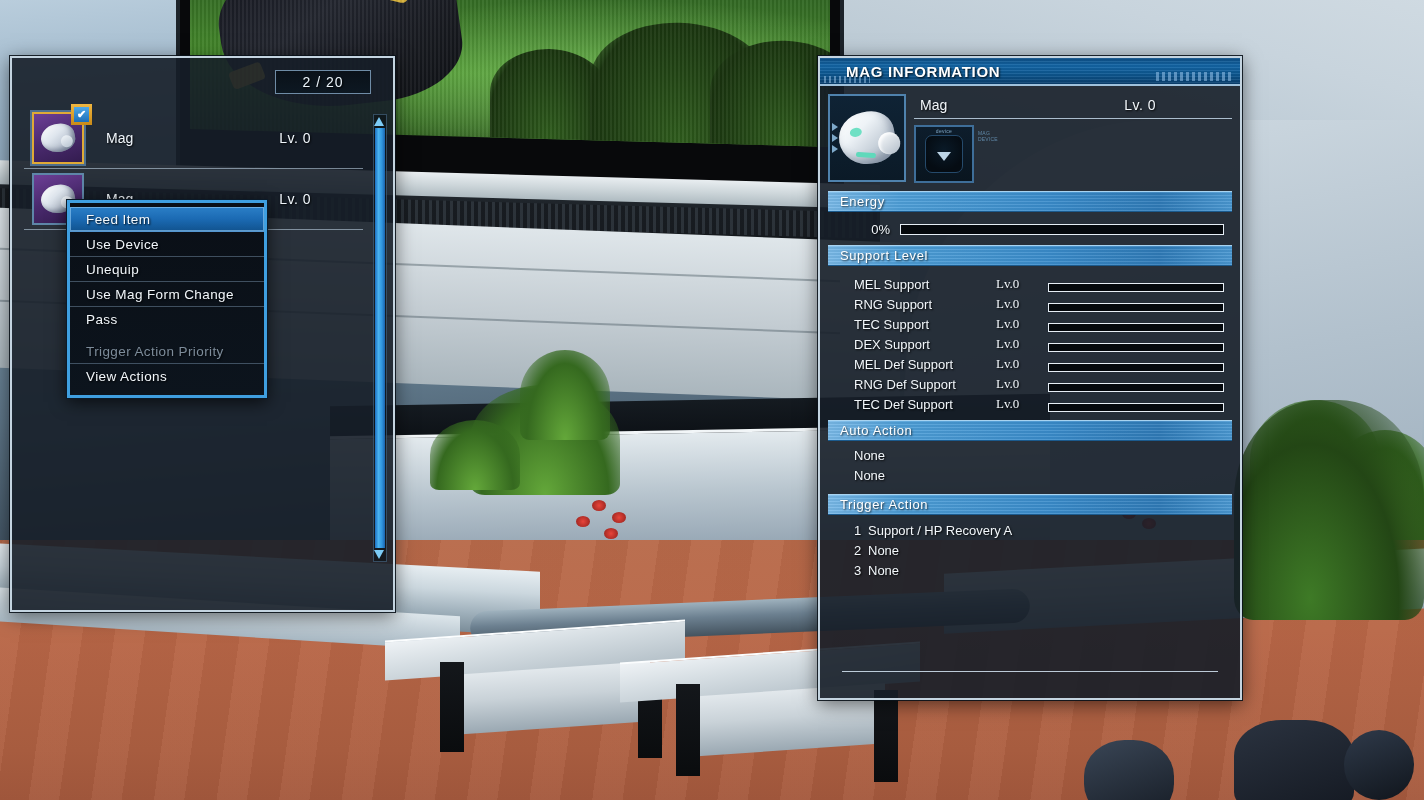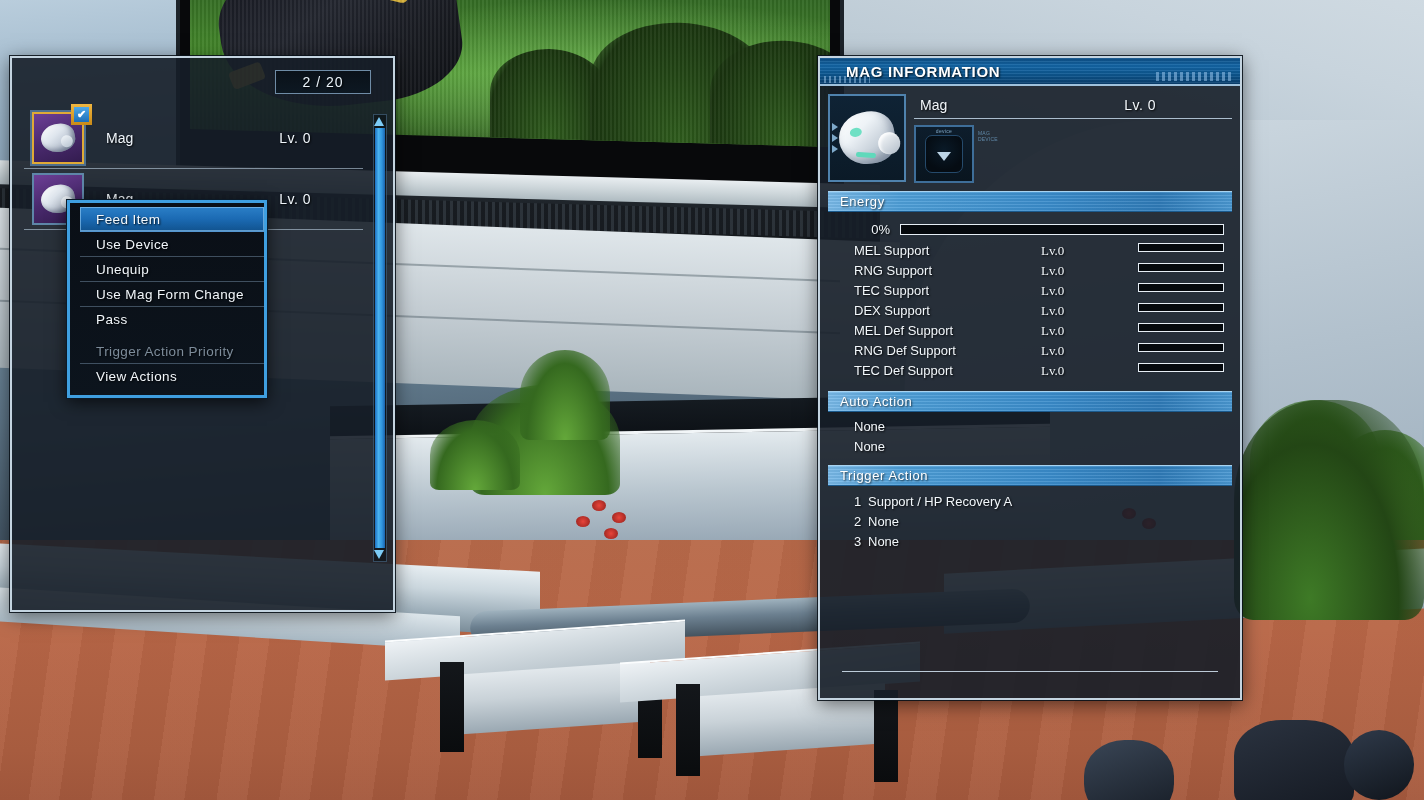--- a/index.html
+++ b/index.html
@@ -283,21 +283,21 @@
   }
   .sb-up { top: 3px; border-width: 0 5px 9px 5px; border-color: transparent transparent #7ccbf5 transparent; }
   .sb-down { bottom: 3px; border-width: 9px 5px 0 5px; border-color: #7ccbf5 transparent transparent transparent; }
 
   
   #context-menu {
     position: absolute; left: 67px; top: 200px; width: 200px;
     background: linear-gradient(180deg, #0a0f16 0%, #0c141d 100%);
     border: 3px solid #3f9fe0;
     box-shadow: 0 0 0 1px #0b1a28, 0 4px 16px rgba(0,0,0,.7);
-    padding: 4px 0 6px 10px;
+    padding: 4px 0 6px 0;
   }
   .cm-item {
     position: relative; height: 25px; line-height: 25px;
     padding-left: 16px;
     color: #f2f7fb; font-size: 13.5px; letter-spacing: .4px;
     text-shadow: 1px 1px 2px rgba(0,0,0,.9);
     border-bottom: 1px solid rgba(160,195,225,.35);
     cursor: pointer;
   }
   .cm-item:last-child { border-bottom: none; }
@@ -408,21 +408,21 @@
   }
   .bar-outer {
     flex: 1; height: 11px; margin-left: 10px; margin-right: 8px;
     border: 1px solid #e6eef5;
     background: #05090d;
     position: relative;
   }
   .bar-fill { position: absolute; left: 0; top: 0; bottom: 0; background: linear-gradient(180deg, #7fe0ff, #2a9ad6); }
 
   .stat-list { margin-top: 6px; }
-  .stat-row { display: flex; align-items: flex-start; height: 20px; gap: 45px; }
+  .stat-row { display: flex; align-items: flex-end; height: 20px; }
   .stat-name {
     width: 142px; margin-left: 26px; color: #f2f7fb; font-size: 13px;
     text-shadow: 1px 1px 2px rgba(0,0,0,.85);
   }
   .stat-lv {
     width: 52px; color: #f2f7fb; font-size: 13px;
     text-shadow: 1px 1px 2px rgba(0,0,0,.85);
     font-family: Liberation Serif, serif;
   }
   .stat-bar {
@@ -601,20 +601,23 @@
     <div class="section-bar">
       <span>Energy</span>
     </div>
     <div class="energy-row">
       <div class="energy-pct">0%</div>
       <div class="bar-outer">
         <div class="bar-fill" id="energy-fill" style="width: 0%;"></div>
       </div>
     </div>
 
+    <div class="section-bar">
+      <span>Support Level</span>
+    </div>
     <div class="stat-list" id="stat-list">
       <div class="stat-row">
         <div class="stat-name">MEL Support</div>
         <div class="stat-lv">Lv.0</div>
         <div class="stat-bar"></div>
       </div>
       <div class="stat-row">
         <div class="stat-name">RNG Support</div>
         <div class="stat-lv">Lv.0</div>
         <div class="stat-bar"></div>

